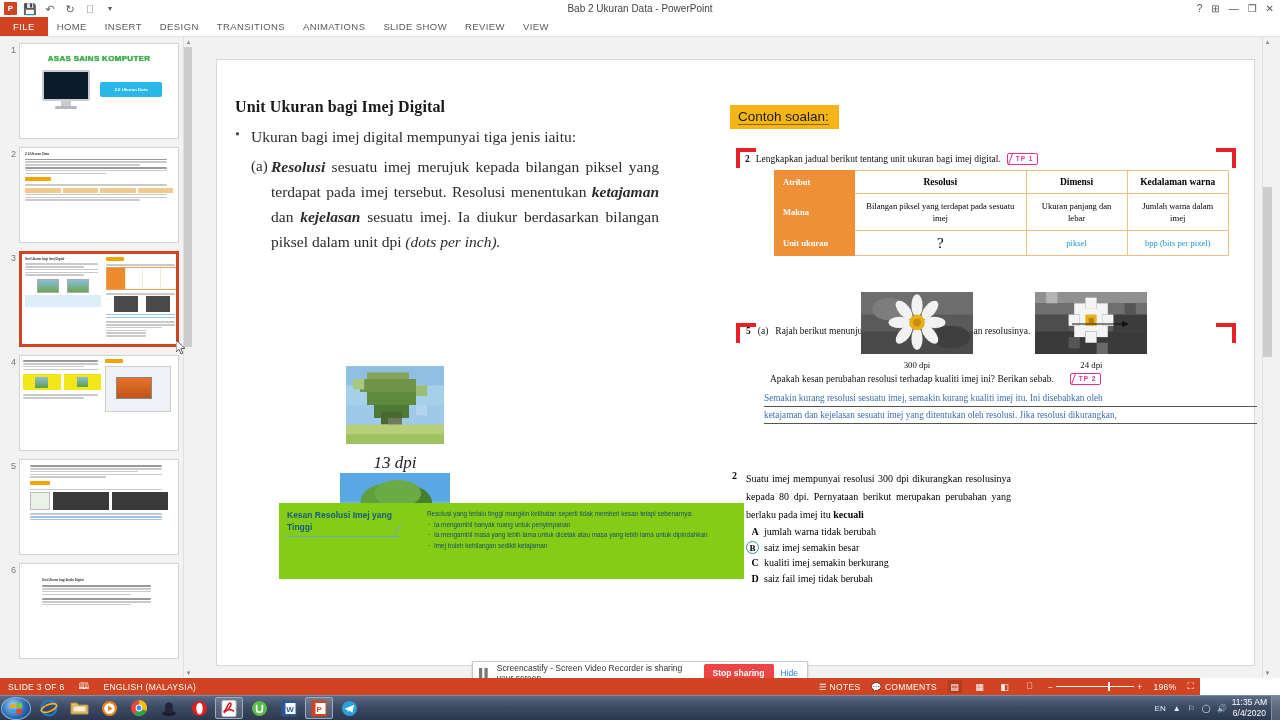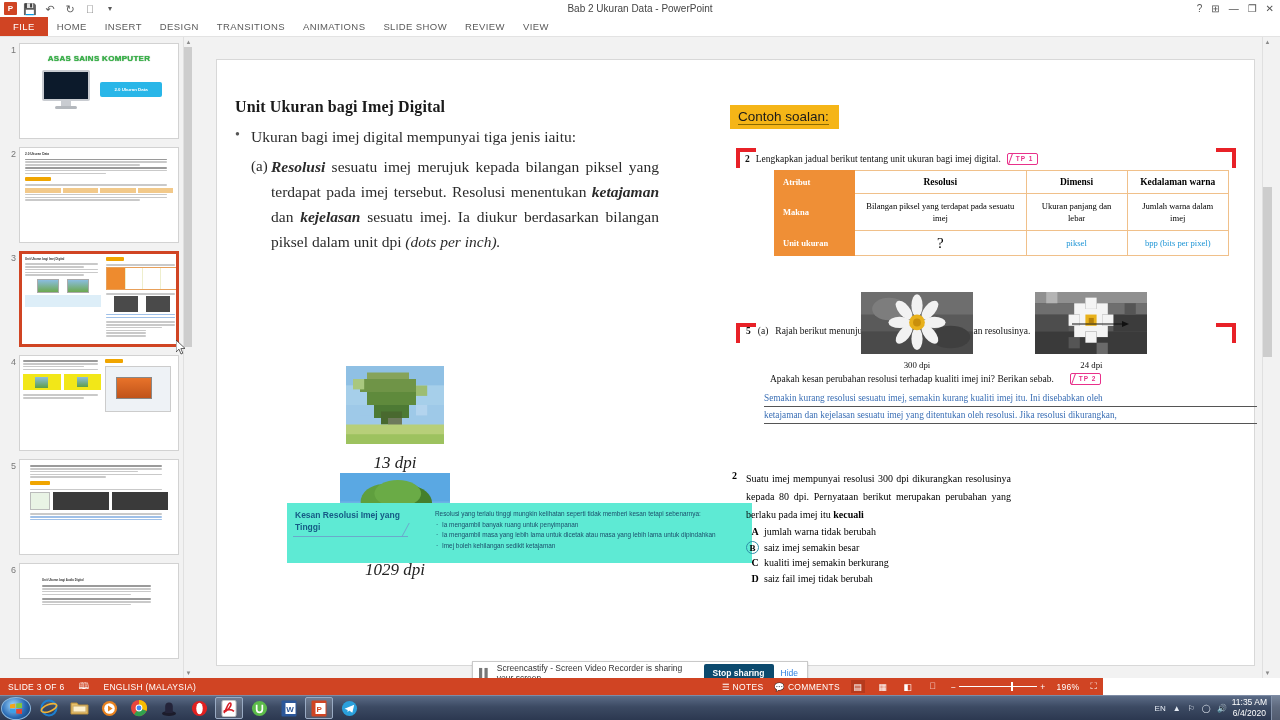--- a/index.html
+++ b/index.html
@@ -135,22 +135,22 @@
   .sl-sub .txt b { font-family:"Liberation Serif", serif; font-style:italic; font-weight:bold; }
   .sl-sub .txt i { font-style:italic; }
 
   .imgrow { position:absolute; left:60px; top:268px; width:400px;font-style:italic; }
   .imgcell { display:inline-block; width:200px; text-align:center; vertical-align:top; }
   .pix-img { width:98px; height:78px; margin:0 auto; display:block; }
   .clr-img { width:110px; height:78px; margin:0 auto; display:block; }
   .dpi-cap { font-family:"Liberation Serif", serif; font-size:17px; color:#222; margin-top:9px; }
 
   .kesan {
-    position:absolute; left:52px; top:405px; width:465px; height:60px;
-    background:#5eead4;
+    position:absolute; left:44px; top:405px; width:465px; height:76px;
+    background:#84cc16;
   }
   .kesan-t {
     position:absolute; left:8px; top:6px; width:115px;
     font-size:8.5px; font-weight:bold; color:#155a85; line-height:12px;
   }
   .kesan-rule { position:absolute; left:6px; top:33px; width:115px; height:1px; background:#6aa9cc; }
   .kesan-hook { position:absolute; left:118px; top:20px; width:22px; height:14px; border-left:1px solid #6aa9cc; transform:skewX(-28deg); }
   .kesan-body { position:absolute; left:148px; top:6px; width:308px; font-size:6.4px; color:#1b4e6b; line-height:10.5px; }
   .kesan-body .li { padding-left:7px; position:relative; }
   .kesan-body .li:before { content:"·"; position:absolute; left:1px; }
@@ -221,28 +221,28 @@
 
   
   .sharebar {
     position:absolute; left:472px; top:661px; width:336px; height:24px;
     background:#fff; border:1px solid #c9c9c9; display:flex; align-items:center;
     gap:7px; padding:0 6px; box-shadow:0 1px 2px rgba(0,0,0,.18);
   }
   .sharebar .pause { color:#777; font-size:9px; letter-spacing:-1px; }
   .sharebar .msg { font-size:8.5px; color:#333; flex:1; }
   .sharebar .stop {
-    background:#0c4a6e; color:#fff; font-size:8.5px; font-weight:bold;
+    background:#ef4444; color:#fff; font-size:8.5px; font-weight:bold;
     padding:4px 9px; border-radius:2px;
   }
   .sharebar .hide { font-size:8.5px; color:#2a7fe0; padding-right:3px; }
 
   
   .statusbar {
-    position:absolute; left:0; top:678px; width:1103px; height:17px;
+    position:absolute; left:0; top:678px; width:1200px; height:17px;
     background:#d04423; color:#fff; display:flex; align-items:center;
     font-size:8.5px; letter-spacing:.3px;
   }
   .statusbar .sb-left { display:flex; align-items:center; gap:14px; padding-left:8px; }
   .statusbar .sb-right { margin-left:auto; display:flex; align-items:center; gap:11px; padding-right:6px; }
   .sb-ico { font-size:9px; }
   .view-btn { width:14px; height:13px; display:flex; align-items:center; justify-content:center; font-size:9px; }
   .view-btn.active { background:#b63a1d; }
   .zoom-slider { display:flex; align-items:center; gap:3px; }
   .zoom-track { width:78px; height:1px; background:#fff; position:relative; }

